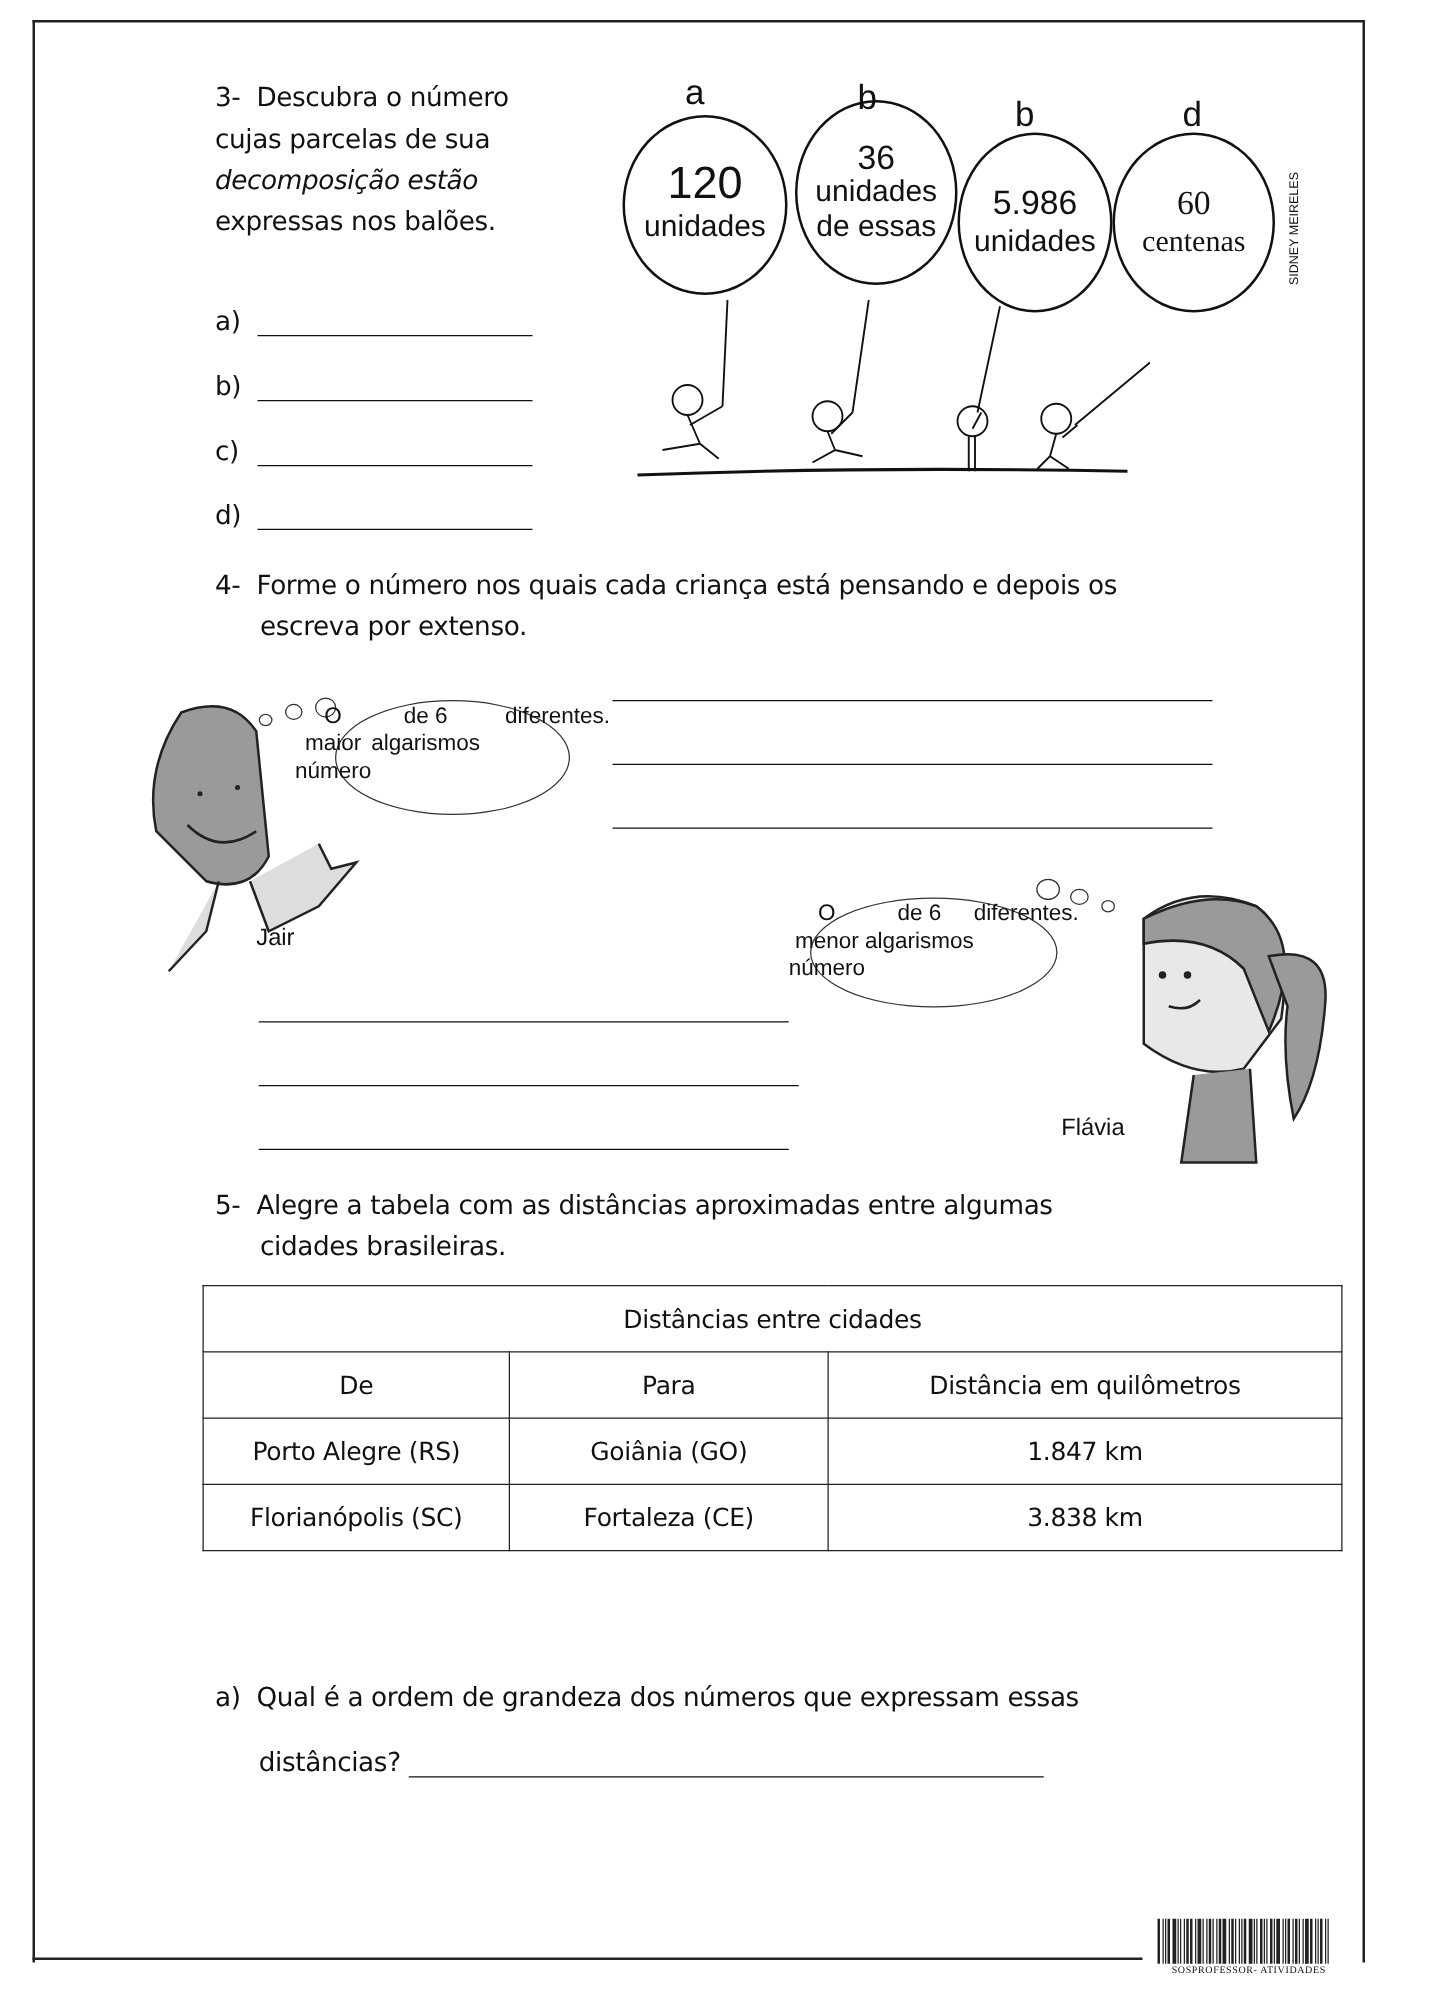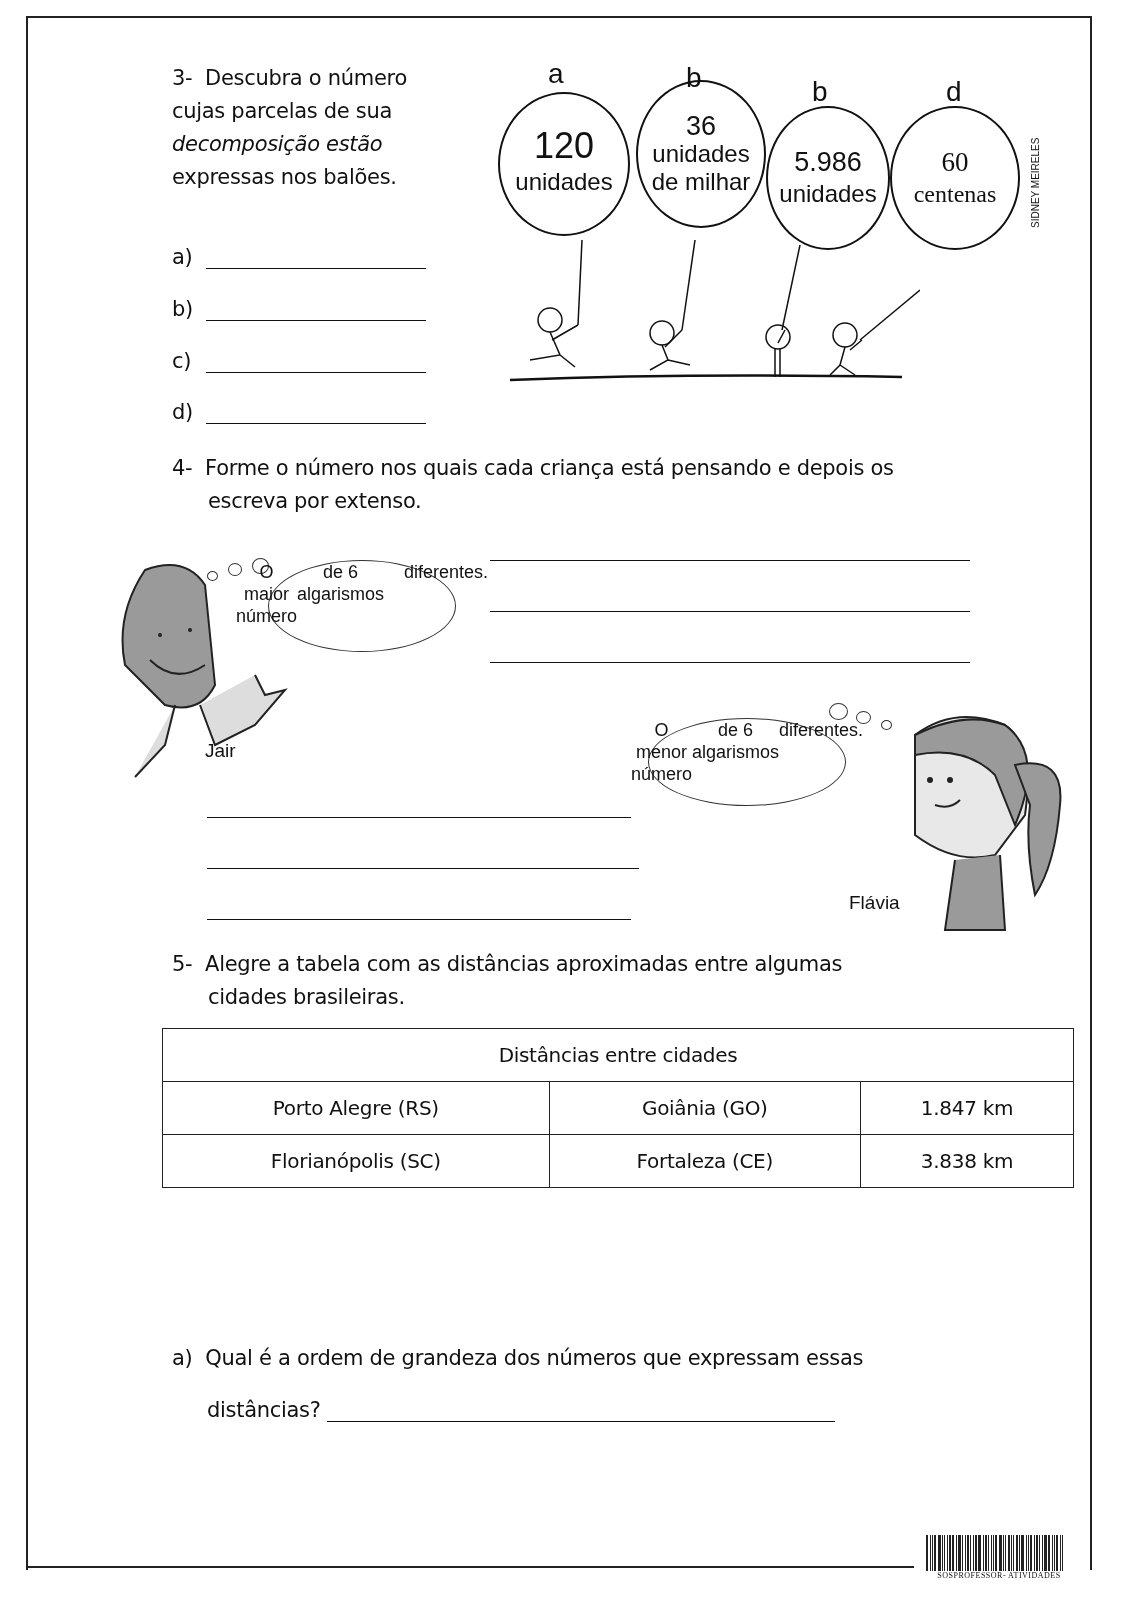--- a/index.html
+++ b/index.html
@@ -61,21 +61,21 @@
 <div class="bletter" style="left:812px; top:76px;">b</div>
 <div class="bletter" style="left:946px; top:76px;">d</div>
 
 <div class="balloon" style="left:498px; top:92px; width:128px; height:140px;">
   <span style="font-size:36px;">120</span>
   <span style="margin-top:8px;">unidades</span>
 </div>
 <div class="balloon" style="left:636px; top:80px; width:126px; height:144px;">
   <span style="font-size:27px;">36</span>
   <span>unidades</span>
-  <span>de milhar</span>
+  <span>de essas</span>
 </div>
 <div class="balloon" style="left:766px; top:106px; width:120px; height:140px;">
   <span style="font-size:27px;">5.986</span>
   <span style="margin-top:4px;">unidades</span>
 </div>
 <div class="balloon" style="left:890px; top:106px; width:126px; height:140px;font-family:Liberation Serif, serif;">
   <span style="font-size:27px;">60</span>
   <span style="margin-top:4px;">centenas</span>
 </div>
 
@@ -151,20 +151,25 @@
   <div><span>5-</span>&nbsp; <span>Alegre a tabela com as distâncias aproximadas entre algumas</span></div>
   <div style="padding-left:36px;">cidades brasileiras.</div>
 </div>
 
 <table class="dist">
   <tbody>
       <tr>
     <td colspan="3">Distâncias entre cidades</td>
   </tr>
   <tr>
+    <td style="width:242px;">De</td>
+    <td style="width:252px;">Para</td>
+    <td>Distância em quilômetros</td>
+  </tr>
+  <tr>
     <td>Porto Alegre (RS)</td>
     <td>Goiânia (GO)</td>
     <td>1.847 km</td>
   </tr>
   <tr>
     <td>Florianópolis (SC)</td>
     <td>Fortaleza (CE)</td>
     <td>3.838 km</td>
   </tr>
 </tbody>

